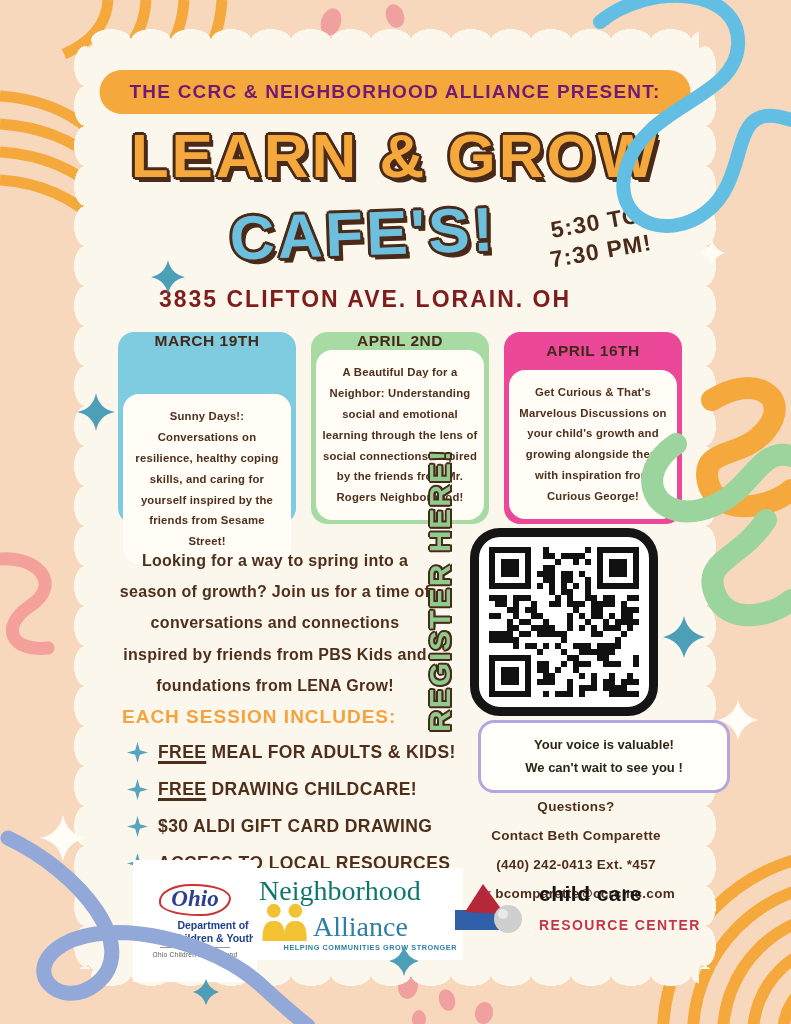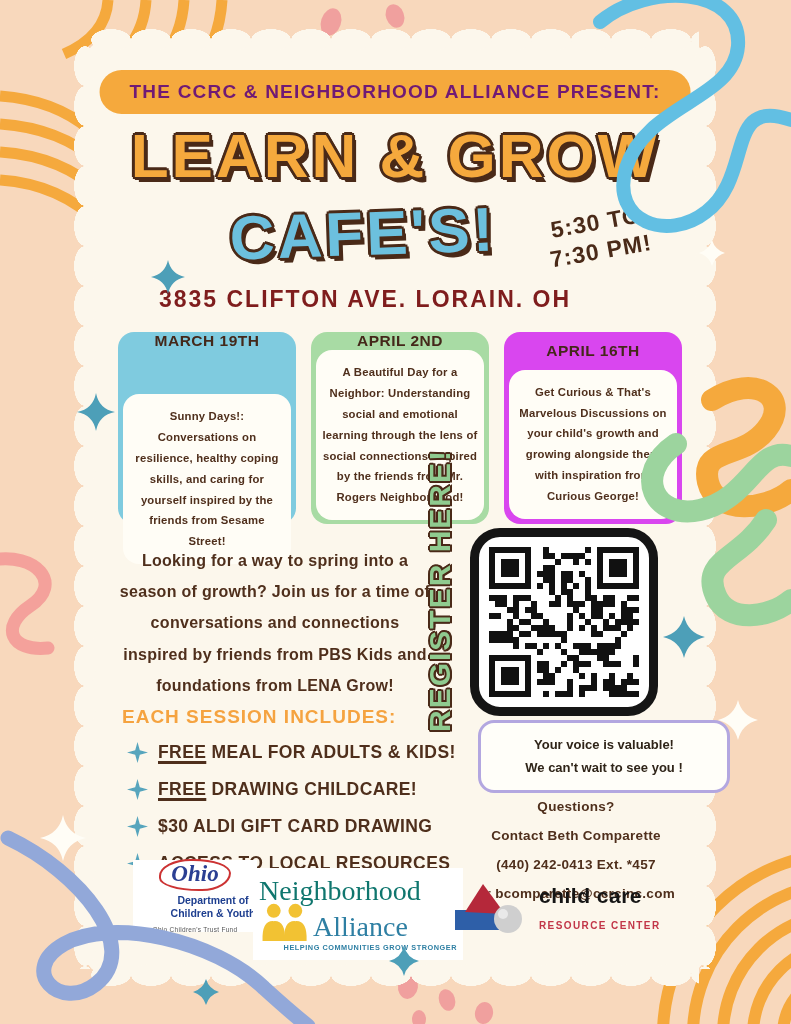--- a/index.html
+++ b/index.html
@@ -55,21 +55,21 @@
     white-space:nowrap;
   }
   .address{
     position:absolute;left:0;right:60px;top:246px;text-align:center;
     color:#7f1d1d;font-weight:bold;font-size:23px;letter-spacing:2px;white-space:nowrap;
   }
   .cards{position:absolute;left:33px;top:292px;width:564px;display:flex;gap:15px;}
   .card{width:178px;height:192px;border-radius:16px;display:flex;flex-direction:column;box-sizing:border-box;}
   .card--blue{background:#7fcbdf;gap:44px;}
   .card--green{background:#a8dba4;}
-  .card--purple{background:#d946ef;}
+  .card--purple{background:#ec4899;}
   .card-header{height:40px;display:flex;align-items:center;justify-content:center;
     color:#44281a;font-weight:bold;font-size:15.5px;letter-spacing:.5px;}
   .card-body{flex:1;margin:0 5px 5px;background:#fffdf6;border-radius:16px;
     padding:12px 6px;display:flex;align-items:center;justify-content:center;}
   .card-text{color:#4f2f1c;font-weight:bold;font-size:11.3px;line-height:1.85;
     letter-spacing:.2px;text-align:center;}
   .intro{
     position:absolute;left:32px;top:505px;width:316px;text-align:center;
     color:#4f2f1c;font-weight:bold;font-size:16px;line-height:1.95;letter-spacing:.3px;
   }
@@ -104,39 +104,39 @@
     background:#fffef9;border:3.5px solid #b3a7e0;border-radius:16px;
     padding:10px 24px;text-align:center;color:#2f2418;font-weight:bold;font-size:13px;line-height:1.8;
     white-space:nowrap;
   }
   .contact{
     position:absolute;left:366px;top:752px;width:250px;text-align:center;
     color:#4f2f1c;font-weight:bold;font-size:13.5px;line-height:2.15;letter-spacing:.3px;white-space:nowrap;
   }
   
   .logo-ohio{
-    position:absolute;left:48px;top:820px;width:124px;height:72px;background:#fff;
+    position:absolute;left:48px;top:820px;width:124px;height:122px;background:#fff;
     display:flex;flex-direction:column;align-items:center;justify-content:center;gap:3px;
   }
   .ohio-script{
     font-family:"Liberation Serif",serif;font-style:italic;font-weight:bold;font-size:23px;color:#2b3f93;
     border:2px solid #cc3333;border-radius:46% 54% 42% 58%/55% 45% 58% 42%;padding:0 10px 2px;
   }
   .ohio-dept{color:#1d3e8f;font-weight:bold;font-size:10.5px;text-align:center;line-height:1.2;margin-left:36px;}
   .ohio-divider{width:70px;height:1px;background:#9a9a9a;}
   .ohio-sub{color:#555;font-size:6.5px;letter-spacing:.3px;}
   .logo-na{position:absolute;left:168px;top:828px;width:210px;height:92px;background:#fff;
     display:flex;flex-direction:column;align-items:flex-start;justify-content:center;padding:2px 6px;box-sizing:border-box;}
   .na-line1{font-family:"Liberation Serif",serif;font-size:28px;color:#0f766e;line-height:1;}
   .na-row{display:flex;align-items:flex-end;gap:2px;margin-top:-2px;}
   .na-line2{font-family:"Liberation Serif",serif;font-size:28px;color:#2e7fa3;line-height:1;}
   .na-tagline{font-size:7.3px;font-weight:bold;color:#2e7fa3;letter-spacing:.55px;align-self:flex-end;margin-top:2px;}
   .logo-cc{position:absolute;left:368px;top:840px;display:flex;align-items:center;gap:12px;}
   .cc-text1{font-size:21px;font-weight:bold;color:#151515;letter-spacing:.5px;line-height:1.05;}
-  .cc-text2{font-size:10px;font-weight:bold;color:#c23648;letter-spacing:1.4px;margin-top:12px;}
+  .cc-text2{font-size:14px;font-weight:bold;color:#c23648;letter-spacing:1.4px;margin-top:12px;}
 </style>
 </head>
 <body>
 
 <svg id="deco-back" class="layer" viewBox="0 0 791 1024">
   <g stroke="#f5a93d" stroke-width="11" fill="none">
     <path d="M108,0 Q106,36 64,54"></path>
     <path d="M146,0 Q143,54 84,78"></path>
     <path d="M184,0 Q180,70 100,102"></path>
     <path d="M222,0 Q217,86 116,126"></path>

